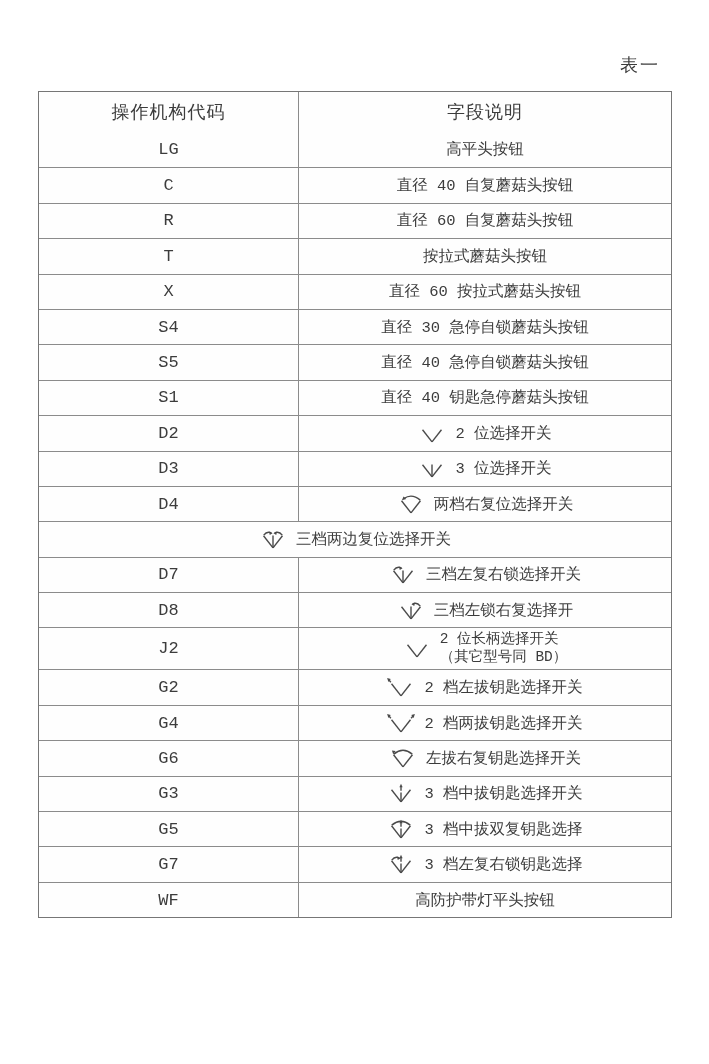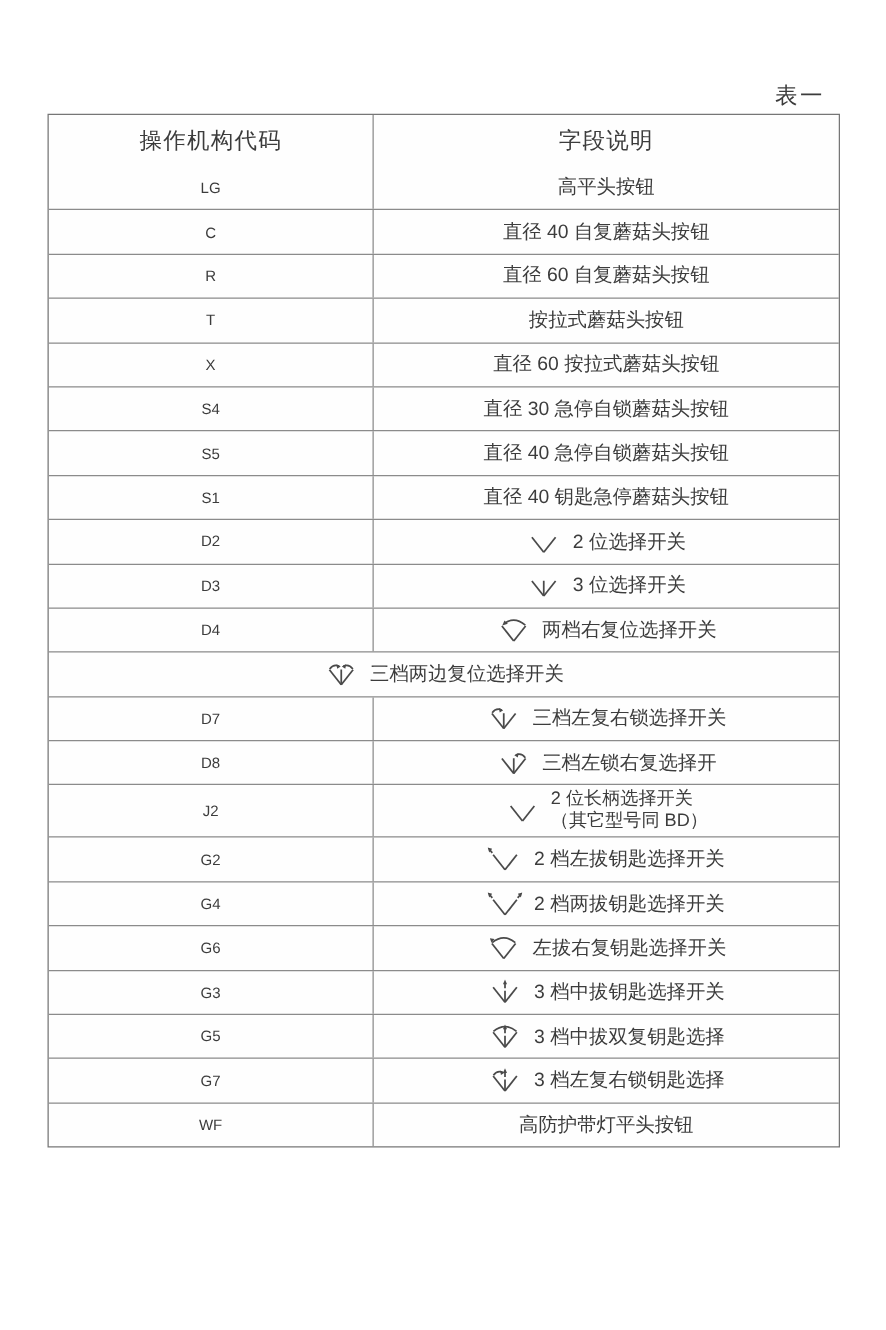--- a/index.html
+++ b/index.html
@@ -18,21 +18,20 @@
   .table-caption {
     position: absolute;
     top: 53px;
     left: 620px;
     width: 52px;
     font-size: 18px;
     letter-spacing: 2px;
     color: #3c3c3c;
     text-align: left;
     white-space: nowrap;
-    margin-top: 11px;
   }
   .op-table {
     position: absolute;
     left: 38px;
     top: 91px;
     width: 634px;
     border: 1px solid #767676;
     box-sizing: border-box;
     background: #fefefe;
   }
@@ -45,26 +44,27 @@
   }
   .trow:first-child { border-top: none; }
   .trow.header { height: 40px; }
   .trow.tall { height: 42px; }
   .cell {
     display: flex;
     align-items: center;
     justify-content: center;
     box-sizing: border-box;
     overflow: hidden;
+    font-family: Liberation Mono, monospace;
   }
   .cell.code {
     width: 260px;
     min-width: 260px;
     border-right: 1px solid #8b8b8b;
-    font-size: 12px;
+    font-size: 17px;
   }
   .cell.desc {
     flex: 1;
     font-size: 15.5px;
     gap: 9px;
   }
   .trow.header .cell { font-size: 18px; letter-spacing: 1px; }
   .sym {
     flex: 0 0 auto;
     display: block;

